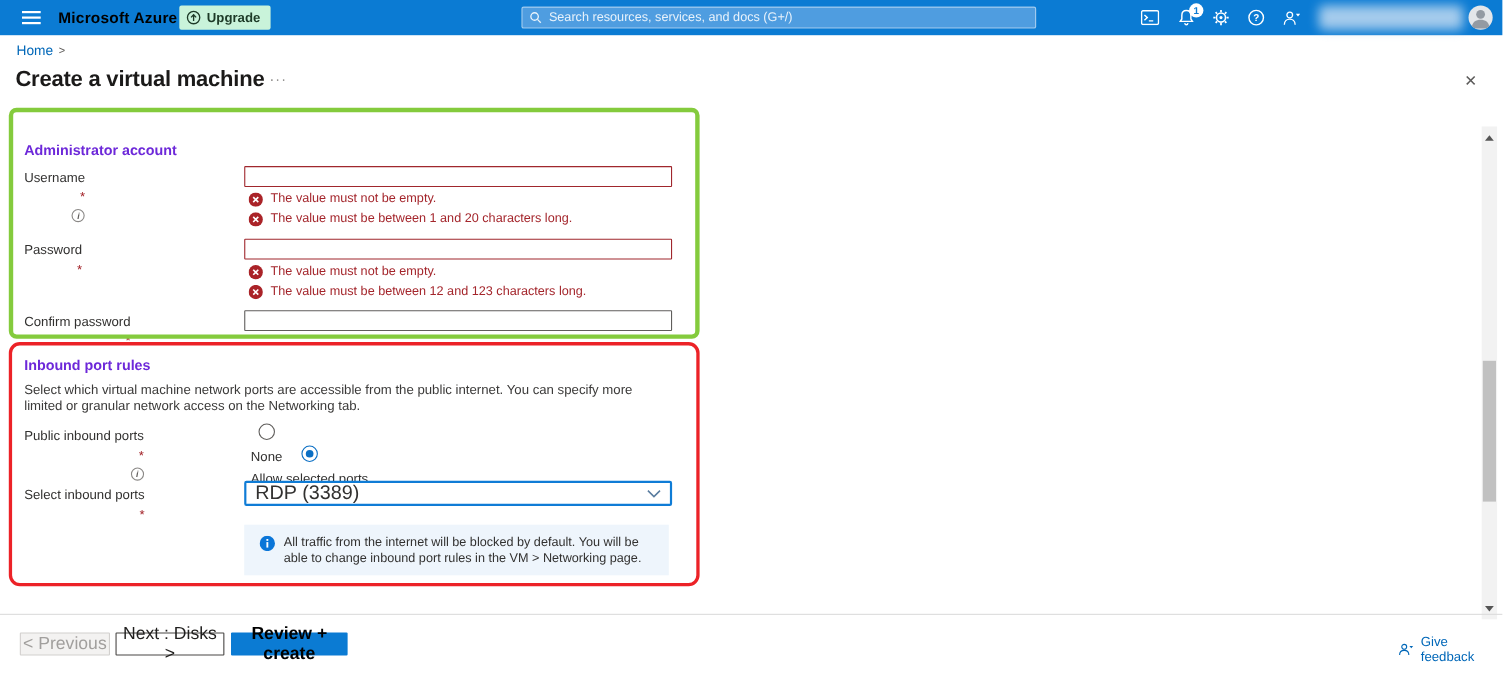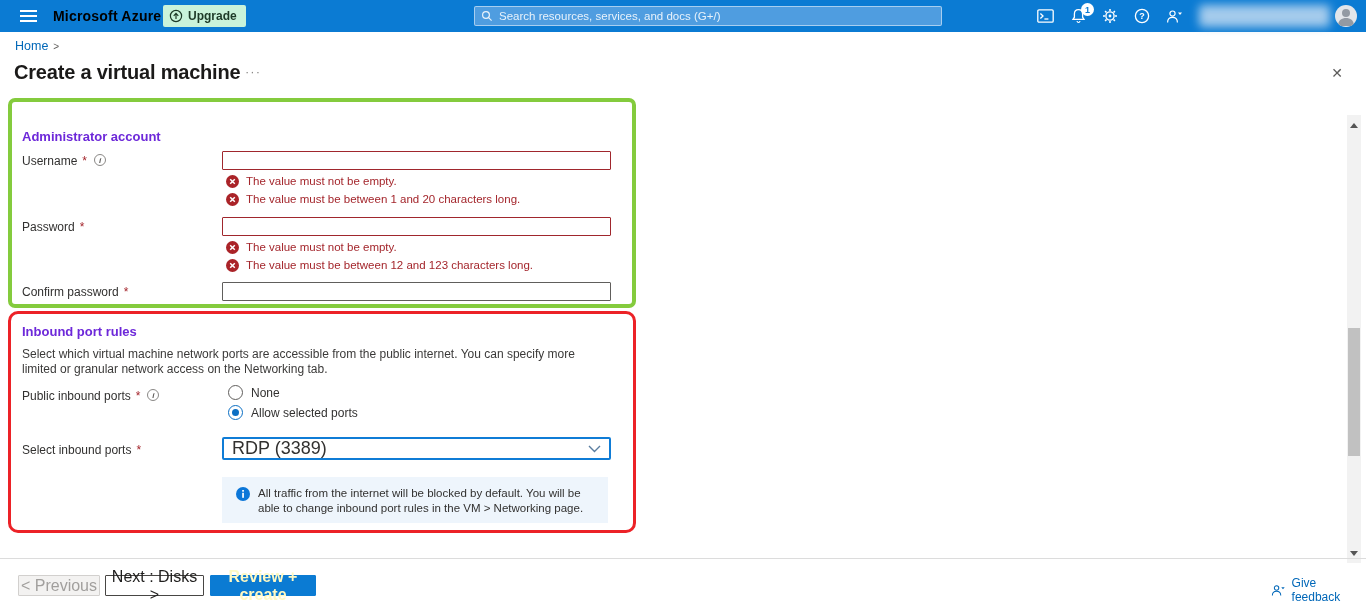--- a/index.html
+++ b/index.html
@@ -30,30 +30,30 @@
   .title-more { position:absolute; left:245px; top:64px; color:#8a8886; font-size:13px; letter-spacing:1px; cursor:pointer; }
   .close-x { position:absolute; left:1328px; top:64px; width:18px; height:18px; color:#5c5b5a; font-size:14px; display:flex; align-items:center; justify-content:center; cursor:pointer; }
 
   
   .anno { position:absolute; pointer-events:none; z-index:5; }
   .anno.green { left:8px; top:98px; width:628px; height:210px; border:4px solid #84cb3d; border-radius:7px; }
   .anno.red { left:8px; top:311px; width:628px; height:222px; border:3px solid #ec2227; border-radius:10px; }
 
   
   .section-heading { position:absolute; left:22px; font-size:13px; font-weight:700; color:#6d28d9; }
-  .field-label { position:absolute; left:22px; font-size:12px; color:#323130; display:flex; align-items:flex-start; gap:4px; }
+  .field-label { position:absolute; left:22px; font-size:12px; color:#323130; display:flex; align-items:flex-end; gap:4px;flex-direction:column; }
   .req { color:#a4262c; margin-left:1px; }
   .info-dot { width:12px; height:12px; border-radius:50%; border:1px solid #8a8886; color:#605e5c; font-size:8px; display:inline-flex; align-items:center; justify-content:center; margin-left:3px; cursor:pointer; font-style:italic; font-weight:700; }
   .txt-input { position:absolute; left:222px; width:389px; height:19px; background:#fff; border:1px solid #605e5c; border-radius:1px; font-size:12px; padding:0 6px; outline:none; font-family:inherit; color:#323130; }
   .txt-input.error { border-color:#a0272d; }
   .err-row { position:absolute; left:226px; display:flex; align-items:flex-start; gap:7px; }
   .err-ic { width:13px; height:13px; flex:0 0 13px; }
   .err-text { font-size:11.5px; color:#a4262c; }
   .desc { position:absolute; left:22px; width:590px; font-size:12px; line-height:14.5px; color:#3b3a39; }
-  .radio-row { position:absolute; left:228px; display:flex; align-items:center; gap:8px; cursor:pointer; }
+  .radio-row { position:absolute; left:228px; display:flex; align-items:center; gap:8px; cursor:pointer;flex-direction:column; }
   .radio { width:15px; height:15px; border-radius:50%; border:1px solid #605e5c; background:#fff; position:relative; }
   .radio.selected { border-color:#0b6fc4; }
   .radio.selected::after { content:""; position:absolute; left:3px; top:3px; width:7px; height:7px; border-radius:50%; background:#0b6fc4; }
   .radio-label { font-size:12px; color:#323130; }
   .dropdown { position:absolute; left:222px; top:437px; width:389px; height:23px; border:2px solid #0f7cd6; border-radius:2px; background:#fff; display:flex; align-items:center; justify-content:space-between; padding:0 8px; cursor:pointer; }
   .dropdown .val { font-size:18px; color:#323130; }
   .infobox { position:absolute; left:222px; top:477px; width:386px; height:46px; background:#eef5fc; display:flex; padding:9px 10px 0 14px; gap:8px; }
   .infobox .note { font-size:11.5px; line-height:14.5px; color:#323130; max-width:330px; }
   .info-blue { width:14px; height:14px; flex:0 0 14px; margin-top:1px; }
 
@@ -63,21 +63,21 @@
   .sb-arrow.up { top:2px; } .sb-arrow.down { bottom:2px; }
   .tri-up { width:0; height:0; border-left:4px solid transparent; border-right:4px solid transparent; border-bottom:5px solid #555; }
   .tri-down { width:0; height:0; border-left:4px solid transparent; border-right:4px solid transparent; border-top:5px solid #555; }
   .sb-thumb { position:absolute; left:1px; top:213px; width:12px; height:128px; background:#c1c1c1; cursor:pointer; }
 
   
   .footer-divider { position:absolute; left:0; top:558px; width:1366px; height:1px; background:#dcdcdc; }
   .btn { position:absolute; top:575px; height:21px; font-size:16px; display:flex; align-items:center; justify-content:center; border-radius:1px; cursor:pointer; font-family:inherit; }
   .btn.prev { left:18px; width:82px; background:#f3f2f1; border:1px solid #d2d0ce; color:#a19f9d; cursor:default; }
   .btn.next { left:105px; width:99px; background:#fff; border:1px solid #484644; color:#201f1e; }
-  .btn.review { left:210px; width:106px; background:#0b7bd3; border:1px solid #0b7bd3; color:#fef9c3; font-weight:700; }
+  .btn.review { left:210px; width:106px; background:#0b7bd3; border:1px solid #0b7bd3; color:#000000; font-weight:700; }
   .feedback-link { position:absolute; left:1271px; top:576px; display:flex; align-items:center; gap:6px; color:#0067b8; font-size:12px; cursor:pointer; }
 </style>
 </head>
 <body>
 
 <div id="page">
 
   <div class="topbar">
     <div class="hamburger">
       <div class="bars">

